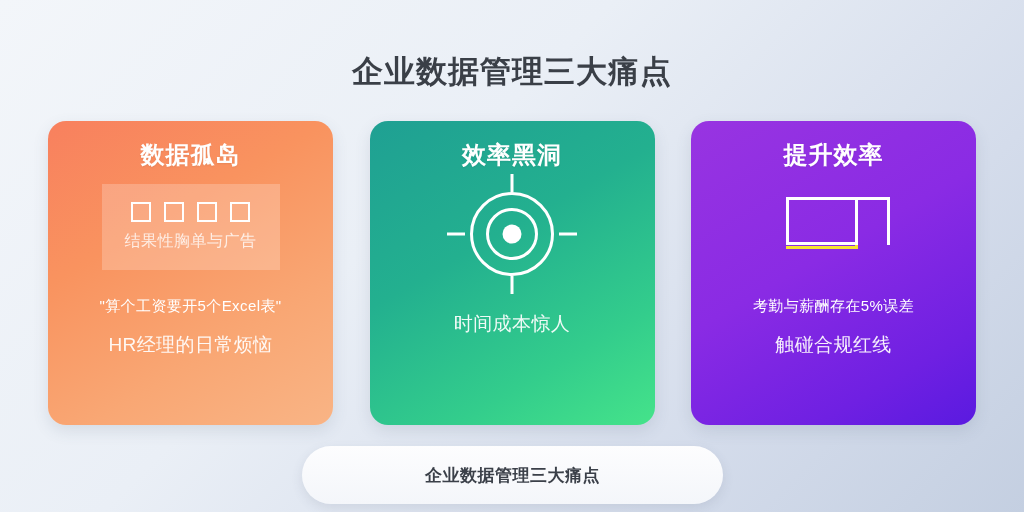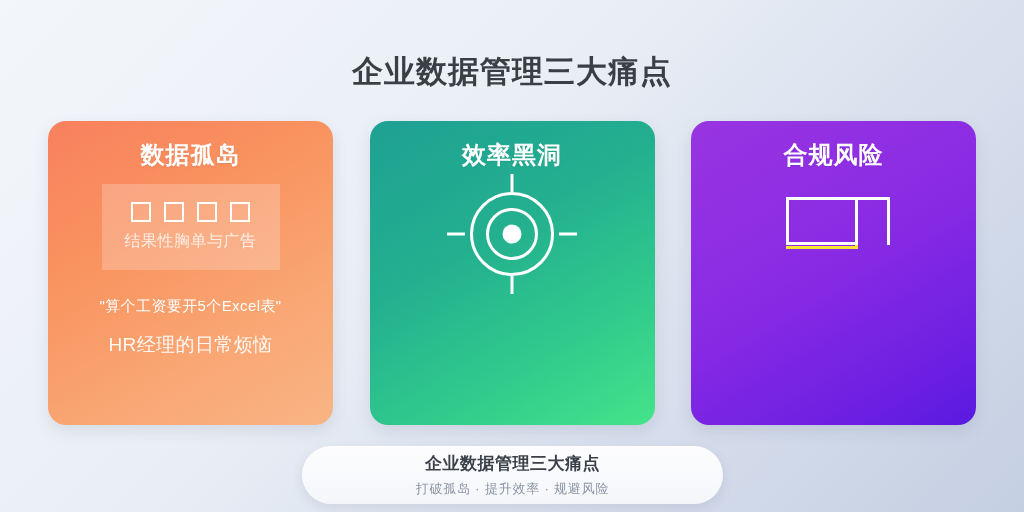--- a/index.html
+++ b/index.html
@@ -250,36 +250,38 @@
           <div class="ring ring-outer"></div>
           <div class="ring ring-inner"></div>
           <div class="dot"></div>
           <div class="tick tick-top"></div>
           <div class="tick tick-bottom"></div>
           <div class="tick tick-left"></div>
           <div class="tick tick-right"></div>
         </div>
       </div>
       <div class="card-body">
+        <div class="card-sub">时间成本惊人</div>
       </div>
     </div>
 
     <div class="card card-3">
-      <div class="card-title">合规风险</div>
+      <div class="card-title">提升效率</div>
       <div class="icon-area">
         <div class="frames">
           <div class="frame-white"></div>
           <div class="frame-yellow"></div>
           <div class="frame-white-l"></div>
         </div>
       </div>
       <div class="card-body">
+        <div class="card-stat">考勤与薪酬存在5%误差</div>
+        <div class="card-sub">触碰合规红线</div>
       </div>
     </div>
 
   </div>
 
   <div class="banner">
     <div class="banner-title">企业数据管理三大痛点</div>
-    <div class="banner-sub">打破孤岛 · 提升效率 · 规避风险</div>
   </div>
 
 </div>
 
 </body></html>

